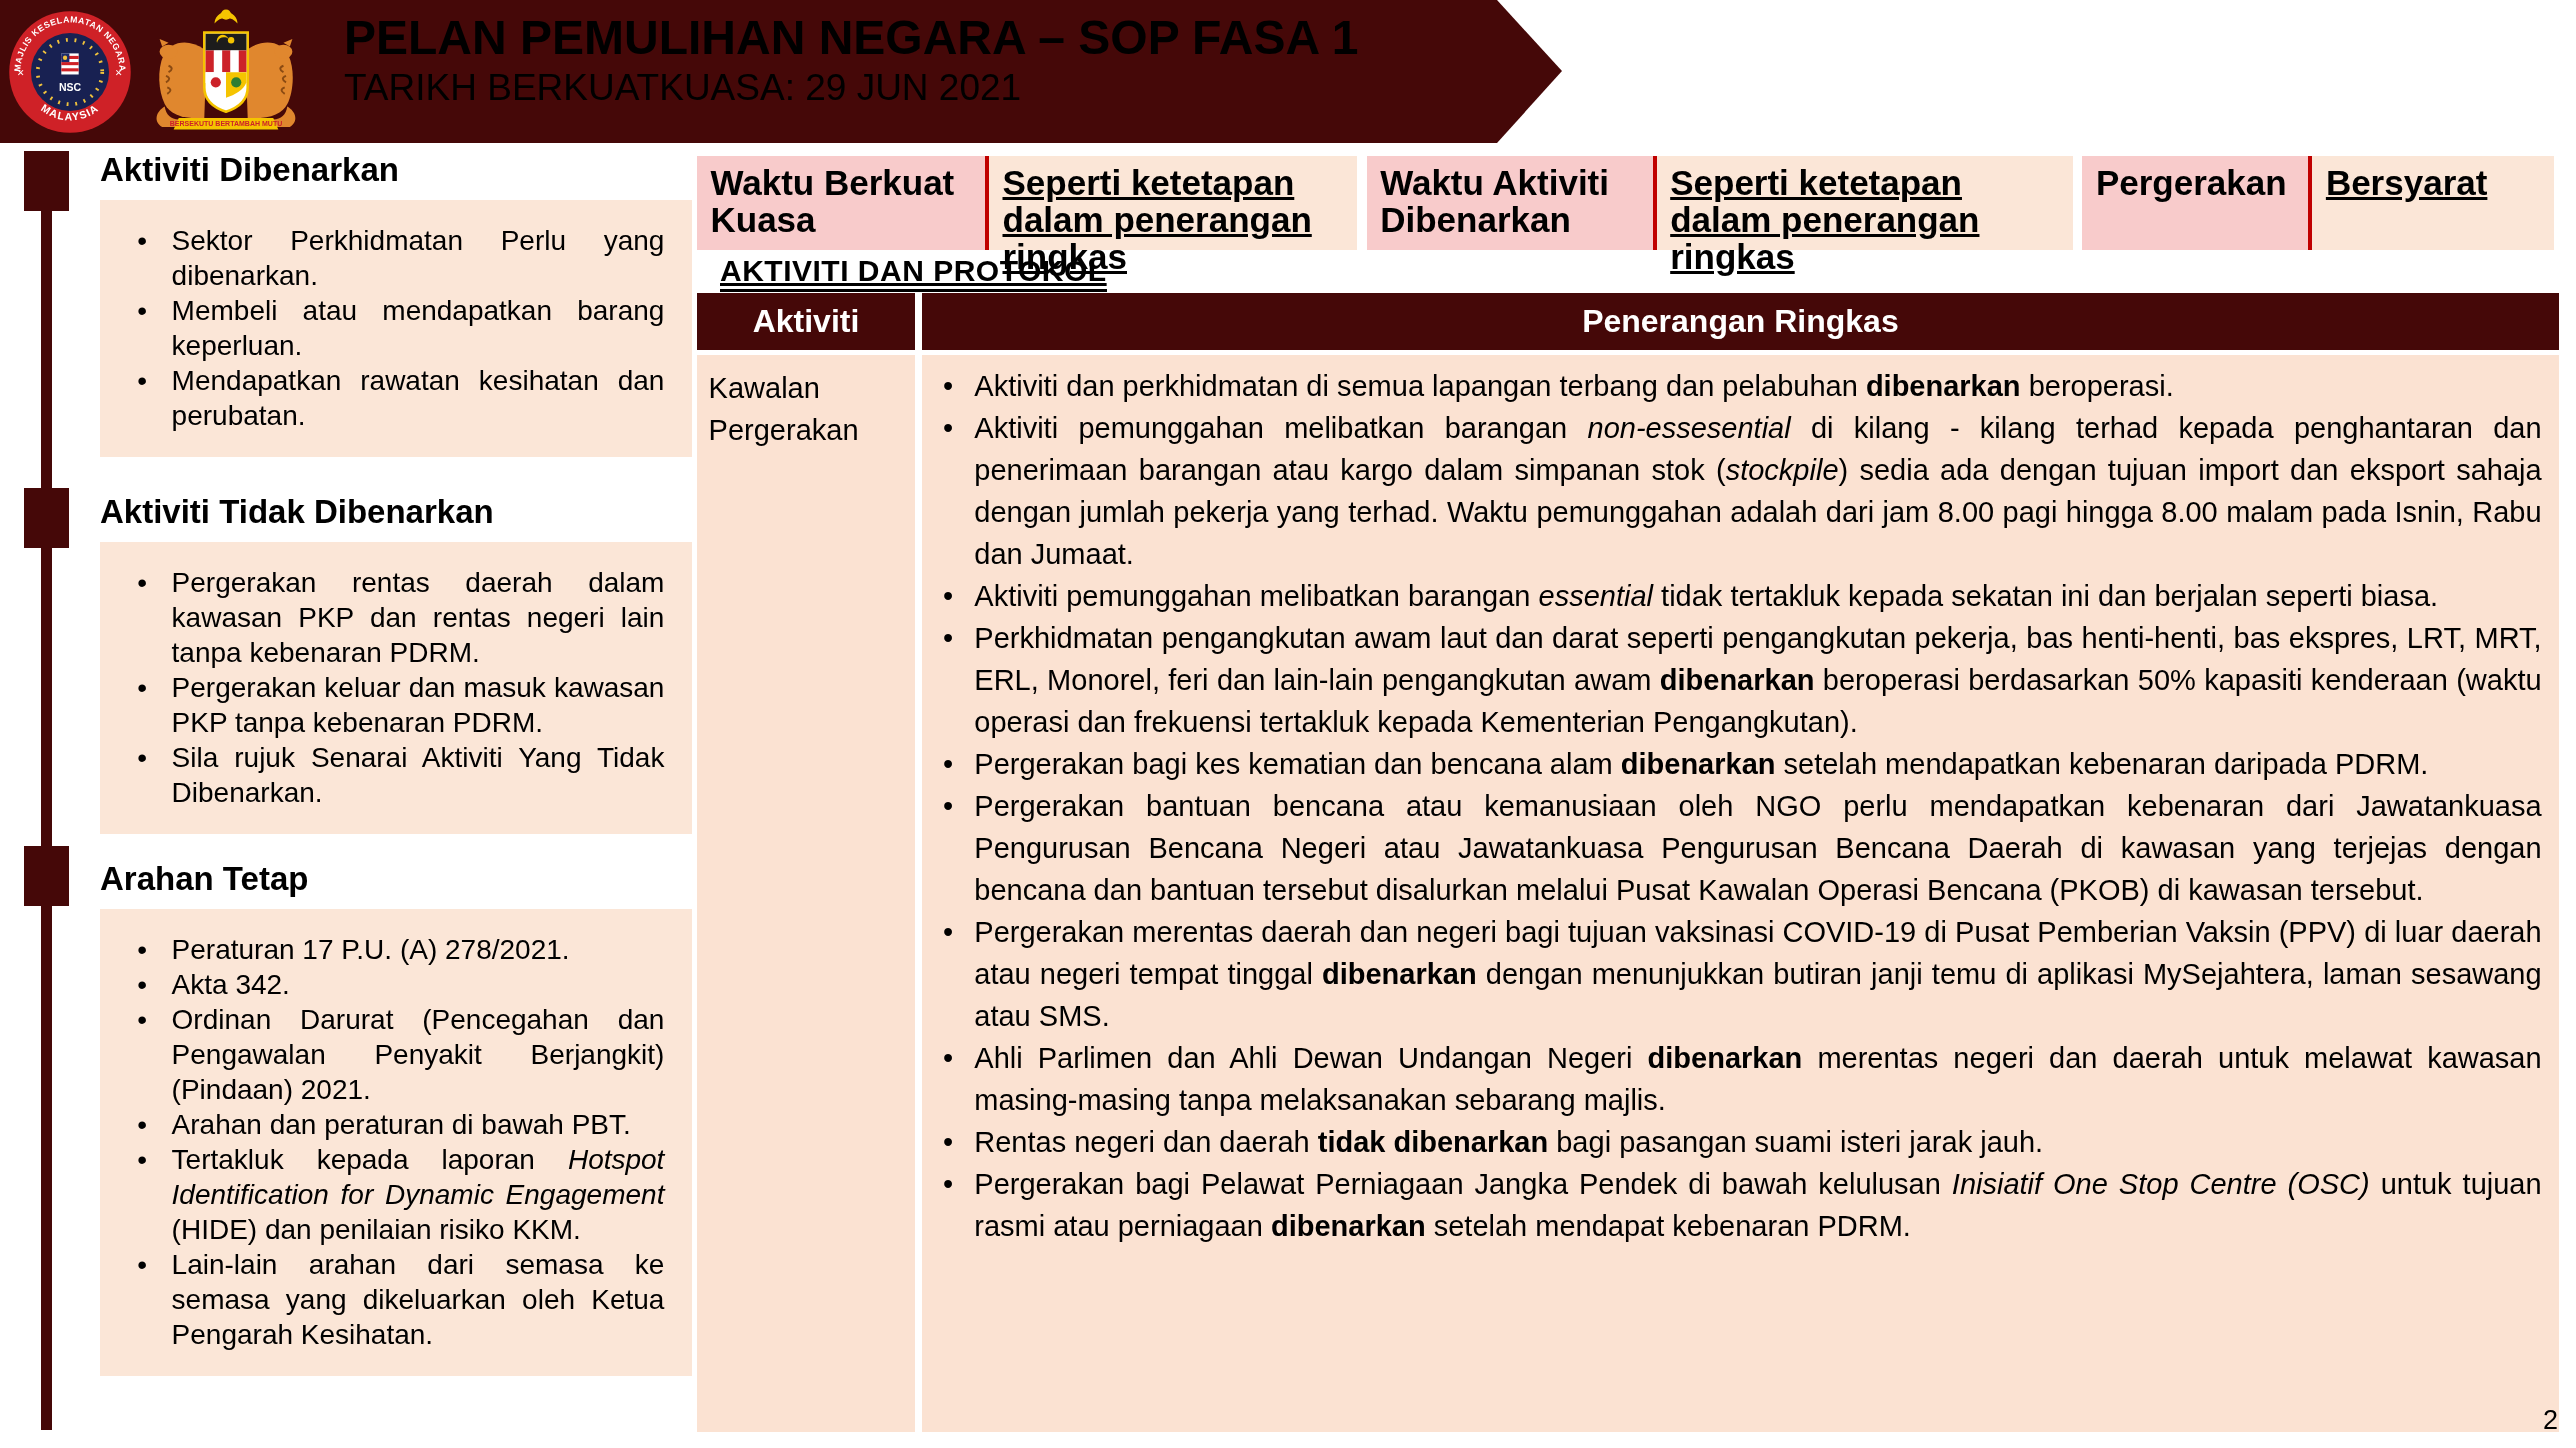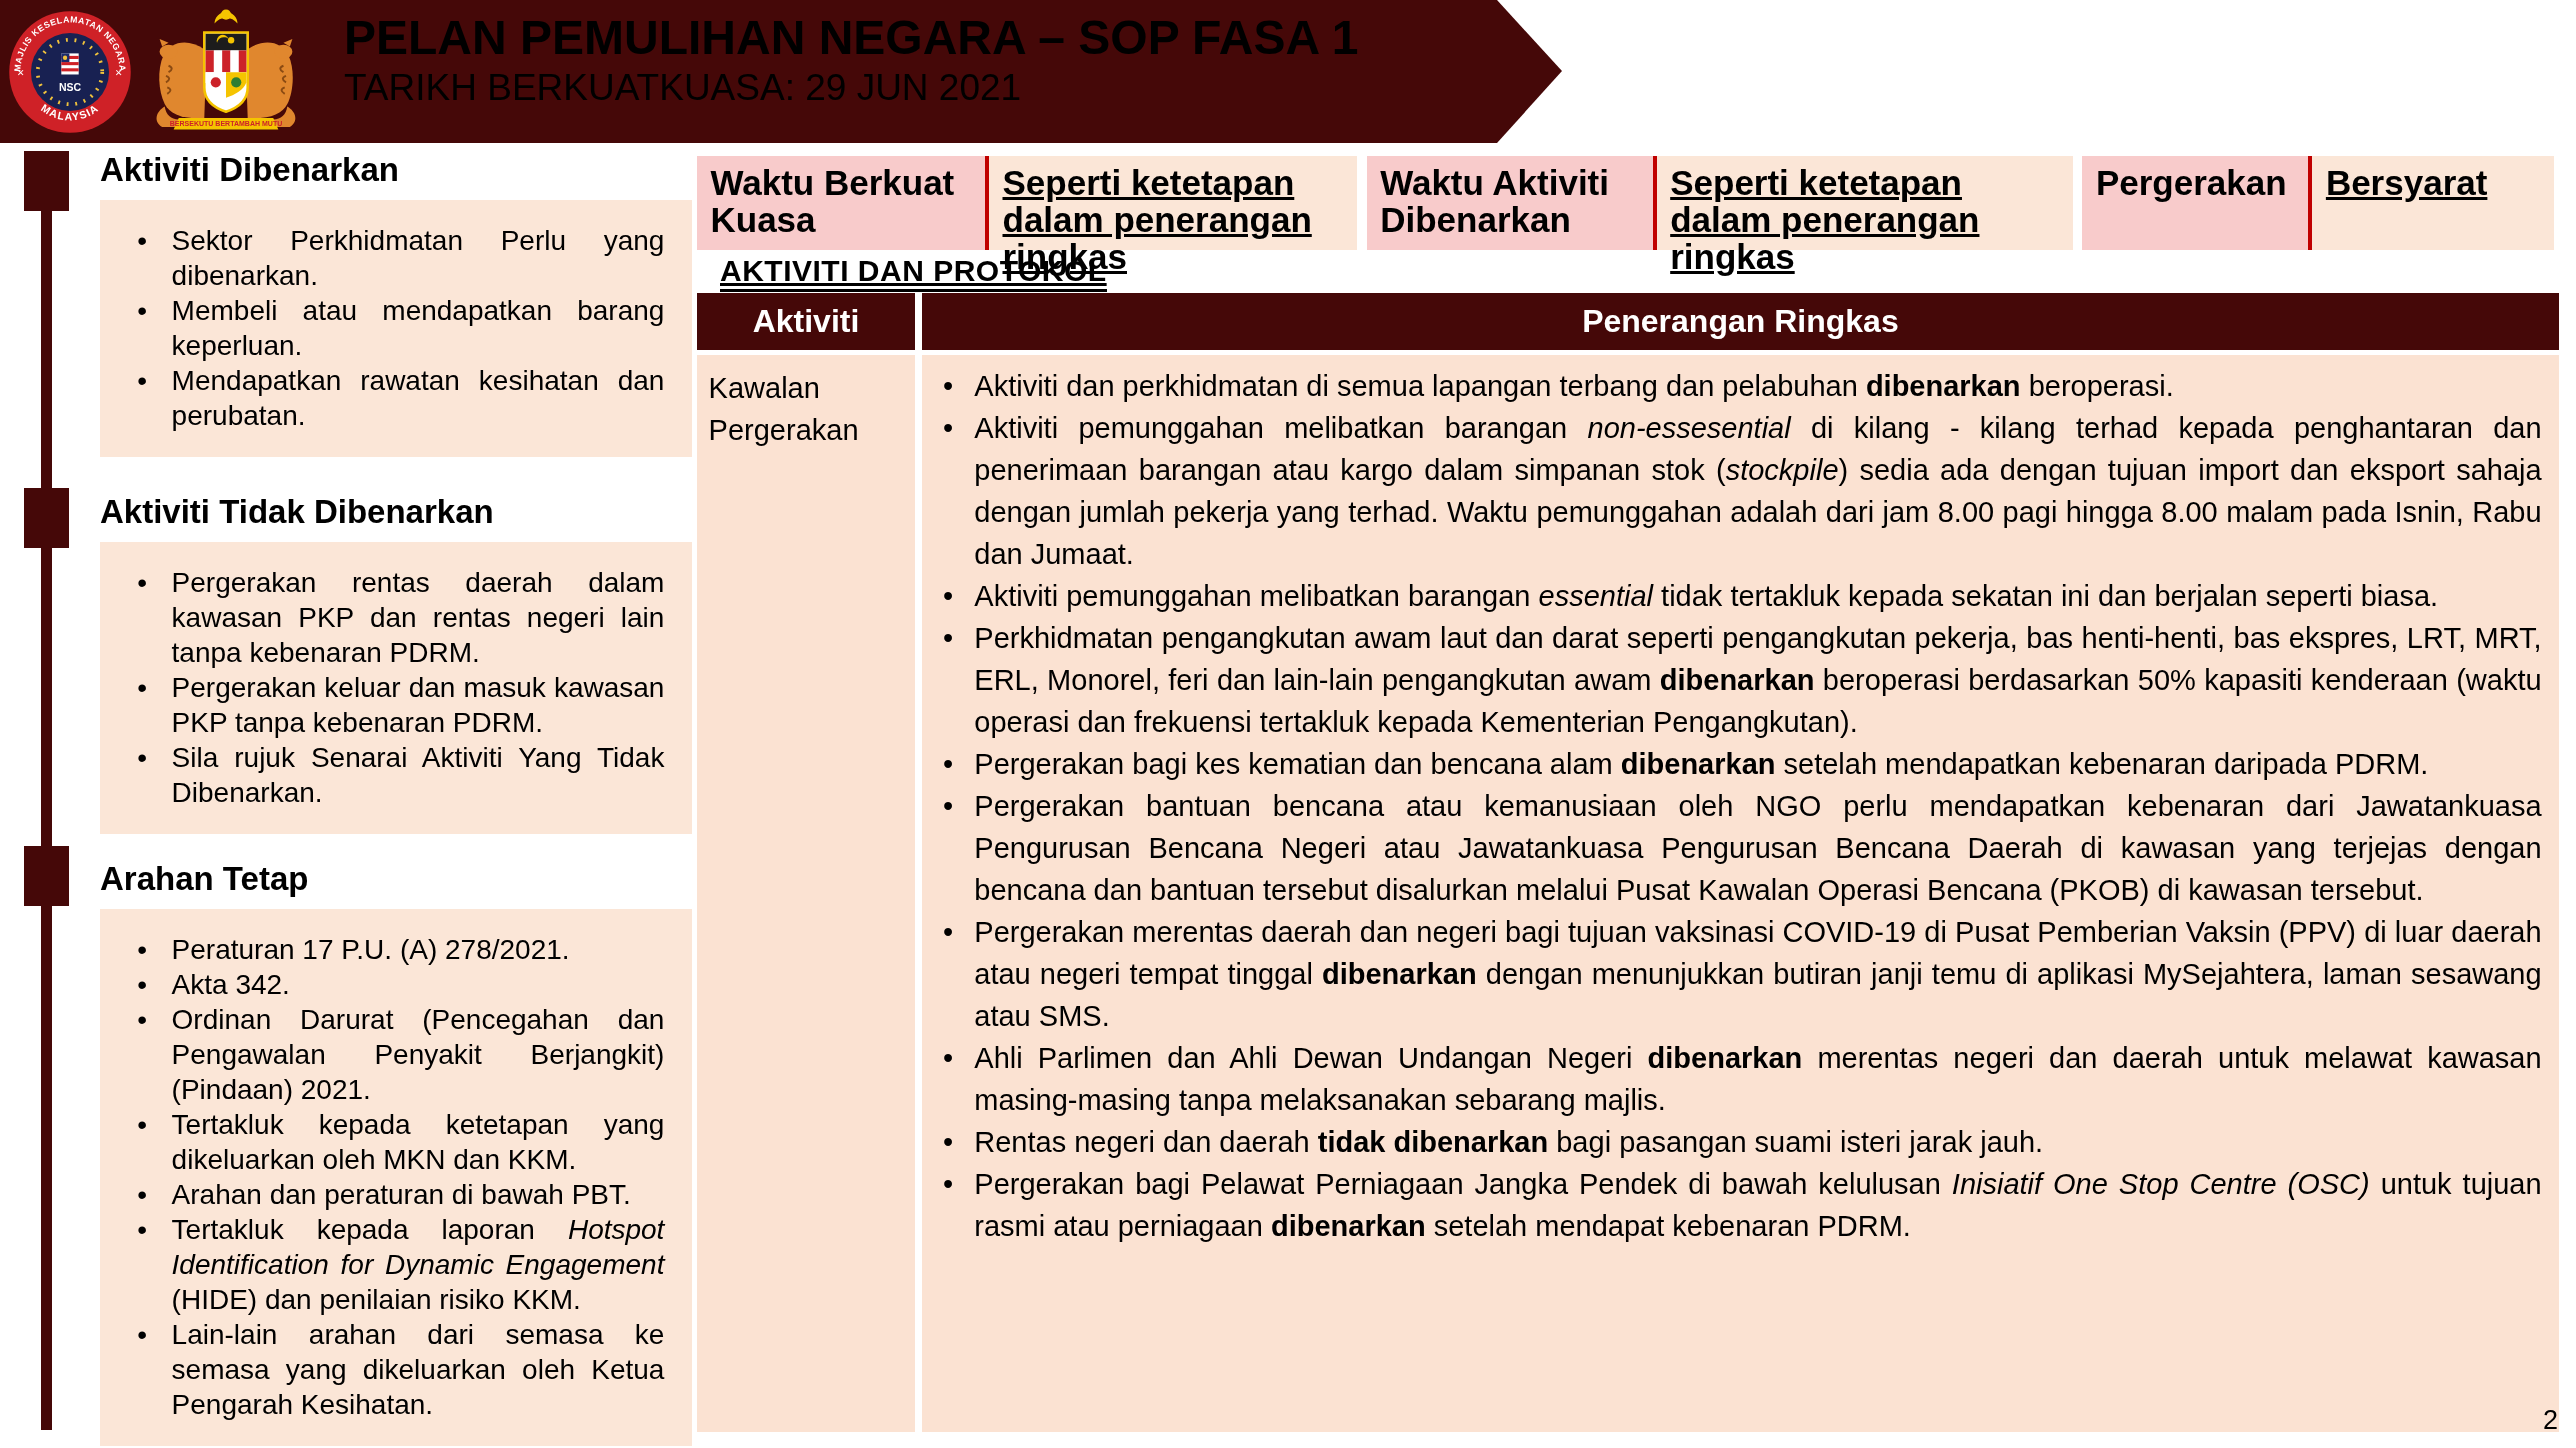--- a/index.html
+++ b/index.html
@@ -173,21 +173,20 @@
           </ul>
         </div>
       </section>
       <section class="sb">
         <h2>Arahan Tetap</h2>
         <div class="box">
           <ul>
             <li><span>Peraturan 17 P.U. (A) 278/2021.</span></li>
             <li><span>Akta 342.</span></li>
             <li><span>Ordinan Darurat (Pencegahan dan Pengawalan Penyakit Berjangkit) (Pindaan) 2021.</span></li>
-            <li><span>Tertakluk kepada ketetapan yang dikeluarkan oleh MKN dan KKM.</span></li>
             <li><span>Arahan dan peraturan di bawah PBT.</span></li>
             <li><span>Tertakluk kepada laporan </span><span class="i">Hotspot Identification for Dynamic Engagement</span><span> (HIDE) dan penilaian risiko KKM.</span></li>
             <li><span>Lain-lain arahan dari semasa ke semasa yang dikeluarkan oleh Ketua Pengarah Kesihatan.</span></li>
           </ul>
         </div>
       </section>
     </div>
 
   <div id="inforow">
       <div class="icell c1 pink">Waktu Berkuat Kuasa</div>

